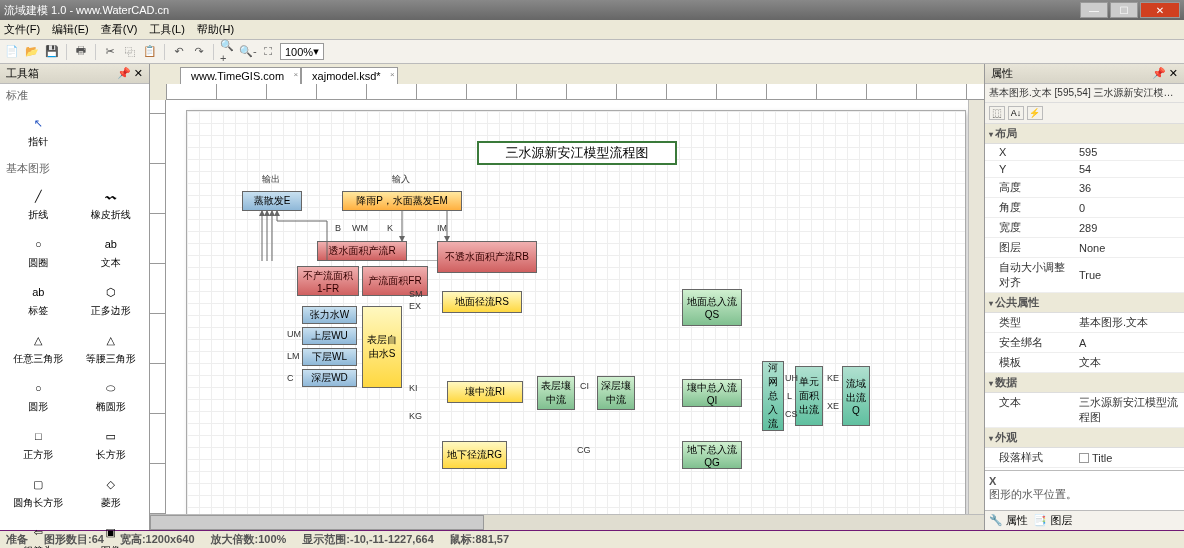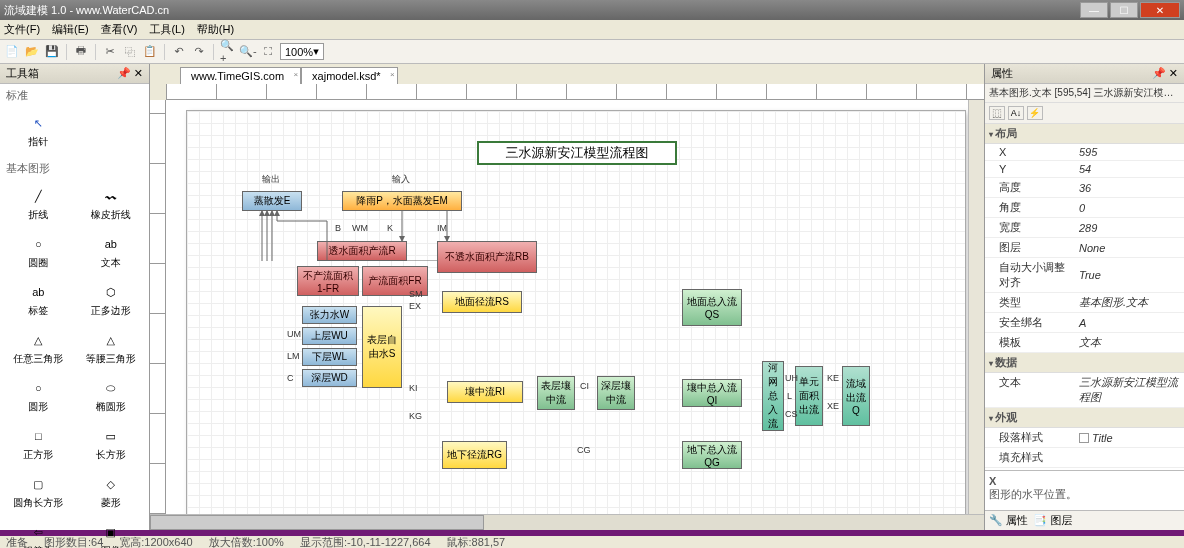--- a/index.html
+++ b/index.html
@@ -53,25 +53,25 @@
 .sb-thumb { position: absolute; left: 0; width: 40%; height: 100%; background: #ccc; border: 1px solid #999; }
 .props { width: 200px; background: #fff; border-left: 1px solid #999; display: flex; flex-direction: column; font-size: 11px; }
 .props-sub { padding: 2px 4px; background: #f4f2ec; border-bottom: 1px solid #ddd; font-size: 10px; color: #333; overflow: hidden; white-space: nowrap; }
 .props-tb { padding: 3px 4px; background: #f4f2ec; border-bottom: 1px solid #ddd; display: flex; gap: 3px; }
 .props-tb span { width: 16px; height: 14px; border: 1px solid #bbb; display: inline-flex; align-items: center; justify-content: center; font-size: 9px; }
 .props-body { flex: 1; overflow: auto; }
 .prop-cat { background: #ece9d8; padding: 2px 4px; font-weight: bold; color: #555; font-size: 11px; border-bottom: 1px solid #ddd; }
 .prop-cat::before { content: "▾ "; font-size: 8px; }
 .prop-row { display: flex; border-bottom: 1px solid #eee; }
 .prop-k { width: 90px; padding: 2px 4px 2px 14px; color: #333; font-size: 11px; }
-.prop-v { flex: 1; padding: 2px 4px; color: #333; font-size: 11px; display: flex; align-items: center; gap: 3px; font-style: italic; }
+.prop-v { flex: 1; padding: 2px 4px; color: #333; font-size: 11px; display: flex; align-items: center; gap: 3px; }
 .swatch { width: 10px; height: 10px; border: 1px solid #999; background: #fff; }
 .props-desc { border-top: 1px solid #bbb; padding: 4px; font-size: 10px; color: #555; min-height: 40px; }
 .props-tabs { border-top: 1px solid #bbb; padding: 2px 4px; display: flex; gap: 6px; font-size: 10px; background: #f4f2ec; }
-.statusbar { height: 18px; background: #ece9d8; border-top: 6px solid #701a75; display: flex; align-items: center; padding: 0 6px; gap: 16px; font-size: 10px; color: #555; }
+.statusbar { height: 18px; background: #ece9d8; border-top: 1px solid #701a75; display: flex; align-items: center; padding: 0 6px; gap: 16px; font-size: 10px; color: #555; font-weight: bold; }
 </style>
 </head>
 <body>
 
 <div class="titlebar">
   <span class="titlebar-text">流域建模 1.0 - www.WaterCAD.cn</span>
   <div class="winbtns">
     <div class="winbtn">—</div>
     <div class="winbtn">☐</div>
     <div class="winbtn close">✕</div>
@@ -325,20 +325,21 @@
           <div class="prop-v">289</div>
         </div>
       <div class="prop-row">
           <div class="prop-k">图层</div>
           <div class="prop-v">None</div>
         </div>
       <div class="prop-row">
           <div class="prop-k">自动大小调整对齐</div>
           <div class="prop-v">True</div>
         </div>
+      <div class="prop-cat">公共属性</div>
       <div class="prop-row">
           <div class="prop-k">类型</div>
           <div class="prop-v">基本图形.文本</div>
         </div>
       <div class="prop-row">
           <div class="prop-k">安全绑名</div>
           <div class="prop-v">A</div>
         </div>
       <div class="prop-row">
           <div class="prop-k">模板</div>

